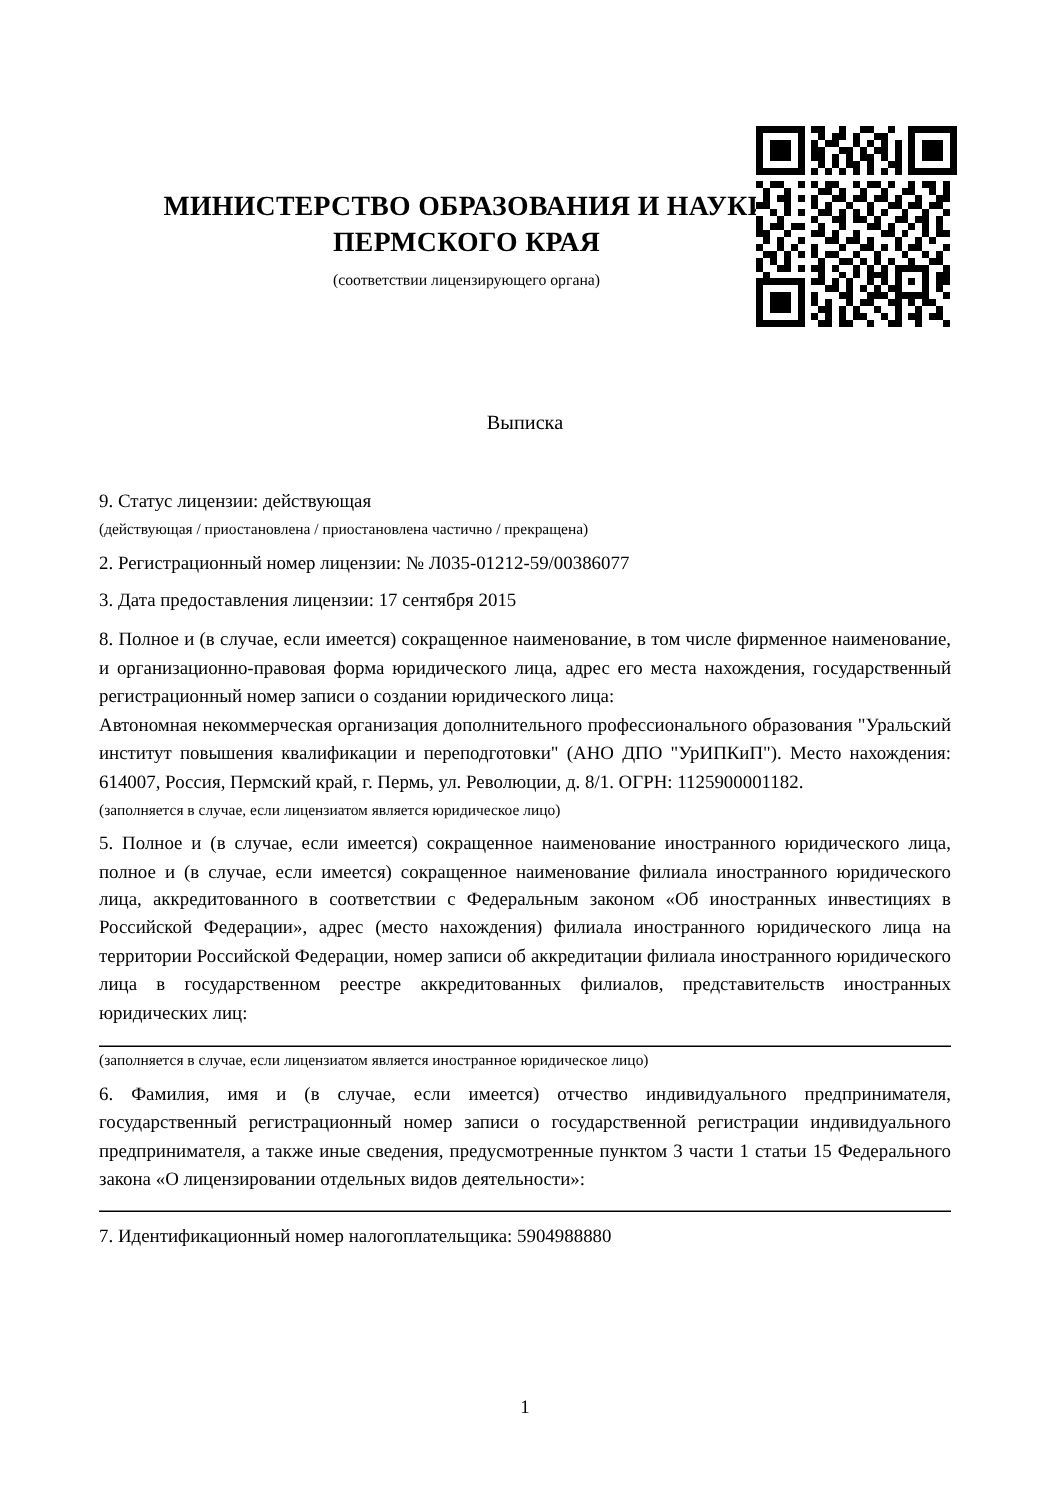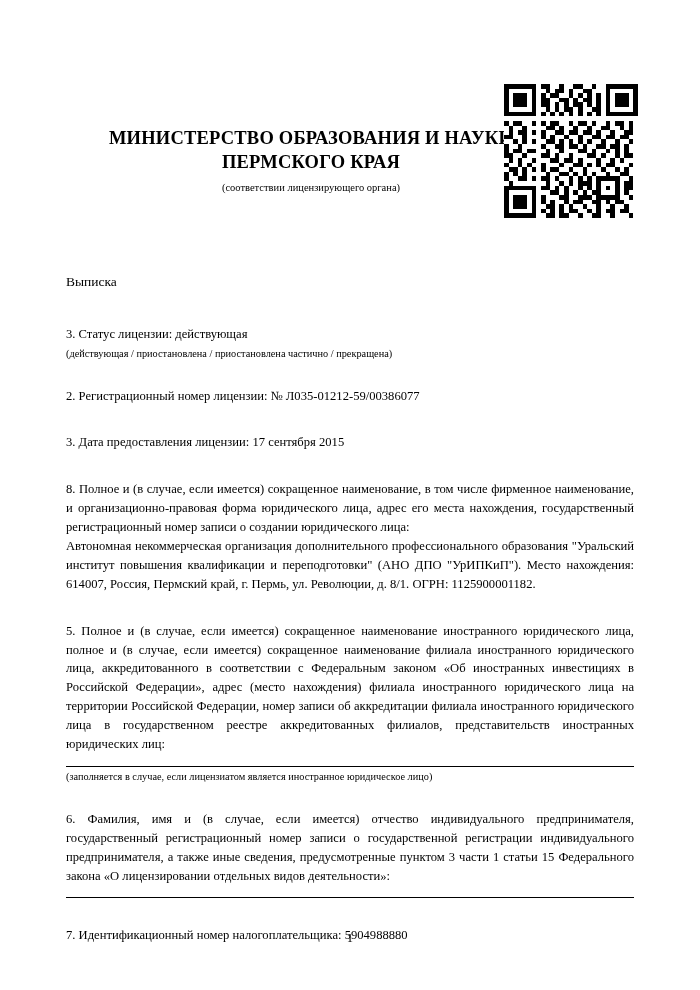--- a/index.html
+++ b/index.html
@@ -48,35 +48,35 @@
   }
   .org-caption {
     font-size: 10.5px;
     margin-top: 7px;
     padding-right: 78px;
   }
 
   
   .extract {
     margin-top: 78px;
-    text-align: left;
+    text-align: center;
     font-size: 13.5px;
     line-height: 1.62;
   }
 
   
   .content { margin-top: 32px; }
 
   .item {
     font-size: 12.6px;
     line-height: 1.5;
     text-align: justify;
     margin-bottom: 4px;
   }
-  .item.spaced { margin-top: 28px; }
+  .item.spaced { margin-top: 7px; }
   .caption {
     font-size: 10.3px;
     text-align: left;
     margin-top: 4px;
   }
   .rule {
     border: 0;
     border-top: 1px solid #000;
     margin: 12px 0 4px 0;
     width: 100%;
@@ -331,29 +331,30 @@
     <div class="org-title">МИНИСТЕРСТВО ОБРАЗОВАНИЯ И НАУКИ ПЕРМСКОГО КРАЯ</div>
     <div class="org-caption">(соответствии лицензирующего органа)</div>
   </div>
 
   <div class="extract">
     <div>Выписка</div>
   </div>
 
   <div class="content">
 
-    <div class="item tight">3. Статус лицензии: действующая</div>
+    <div class="item tight">9. Статус лицензии: действующая</div>
     <div class="caption">(действующая / приостановлена / приостановлена частично / прекращена)</div>
 
     <div class="item spaced">2. Регистрационный номер лицензии: № Л035-01212-59/00386077</div>
 
     <div class="item spaced">3. Дата предоставления лицензии: 17 сентября 2015</div>
 
     <div class="item spaced tight">8. Полное и (в случае, если имеется) сокращенное наименование, в том числе фирменное наименование, и организационно-правовая форма юридического лица, адрес его места нахождения, государственный регистрационный номер записи о создании юридического лица:</div>
     <div class="item tight">Автономная некоммерческая организация дополнительного профессионального образования "Уральский институт повышения квалификации и переподготовки" (АНО ДПО "УрИПКиП"). Место нахождения: 614007, Россия, Пермский край, г. Пермь, ул. Революции, д. 8/1. ОГРН: 1125900001182.</div>
+    <div class="caption">(заполняется в случае, если лицензиатом является юридическое лицо)</div>
 
     <div class="item spaced tight">5. Полное и (в случае, если имеется) сокращенное наименование иностранного юридического лица, полное и (в случае, если имеется) сокращенное наименование филиала иностранного юридического лица, аккредитованного в соответствии с Федеральным законом «Об иностранных инвестициях в Российской Федерации», адрес (место нахождения) филиала иностранного юридического лица на территории Российской Федерации, номер записи об аккредитации филиала иностранного юридического лица в государственном реестре аккредитованных филиалов, представительств иностранных юридических лиц:</div>
     <hr class="rule">
     <div class="caption">(заполняется в случае, если лицензиатом является иностранное юридическое лицо)</div>
 
     <div class="item spaced tight">6. Фамилия, имя и (в случае, если имеется) отчество индивидуального предпринимателя, государственный регистрационный номер записи о государственной регистрации индивидуального предпринимателя, а также иные сведения, предусмотренные пунктом 3 части 1 статьи 15 Федерального закона «О лицензировании отдельных видов деятельности»:</div>
     <hr class="rule">
 
     <div class="item spaced">7. Идентификационный номер налогоплательщика: 5904988880</div>
   </div>

